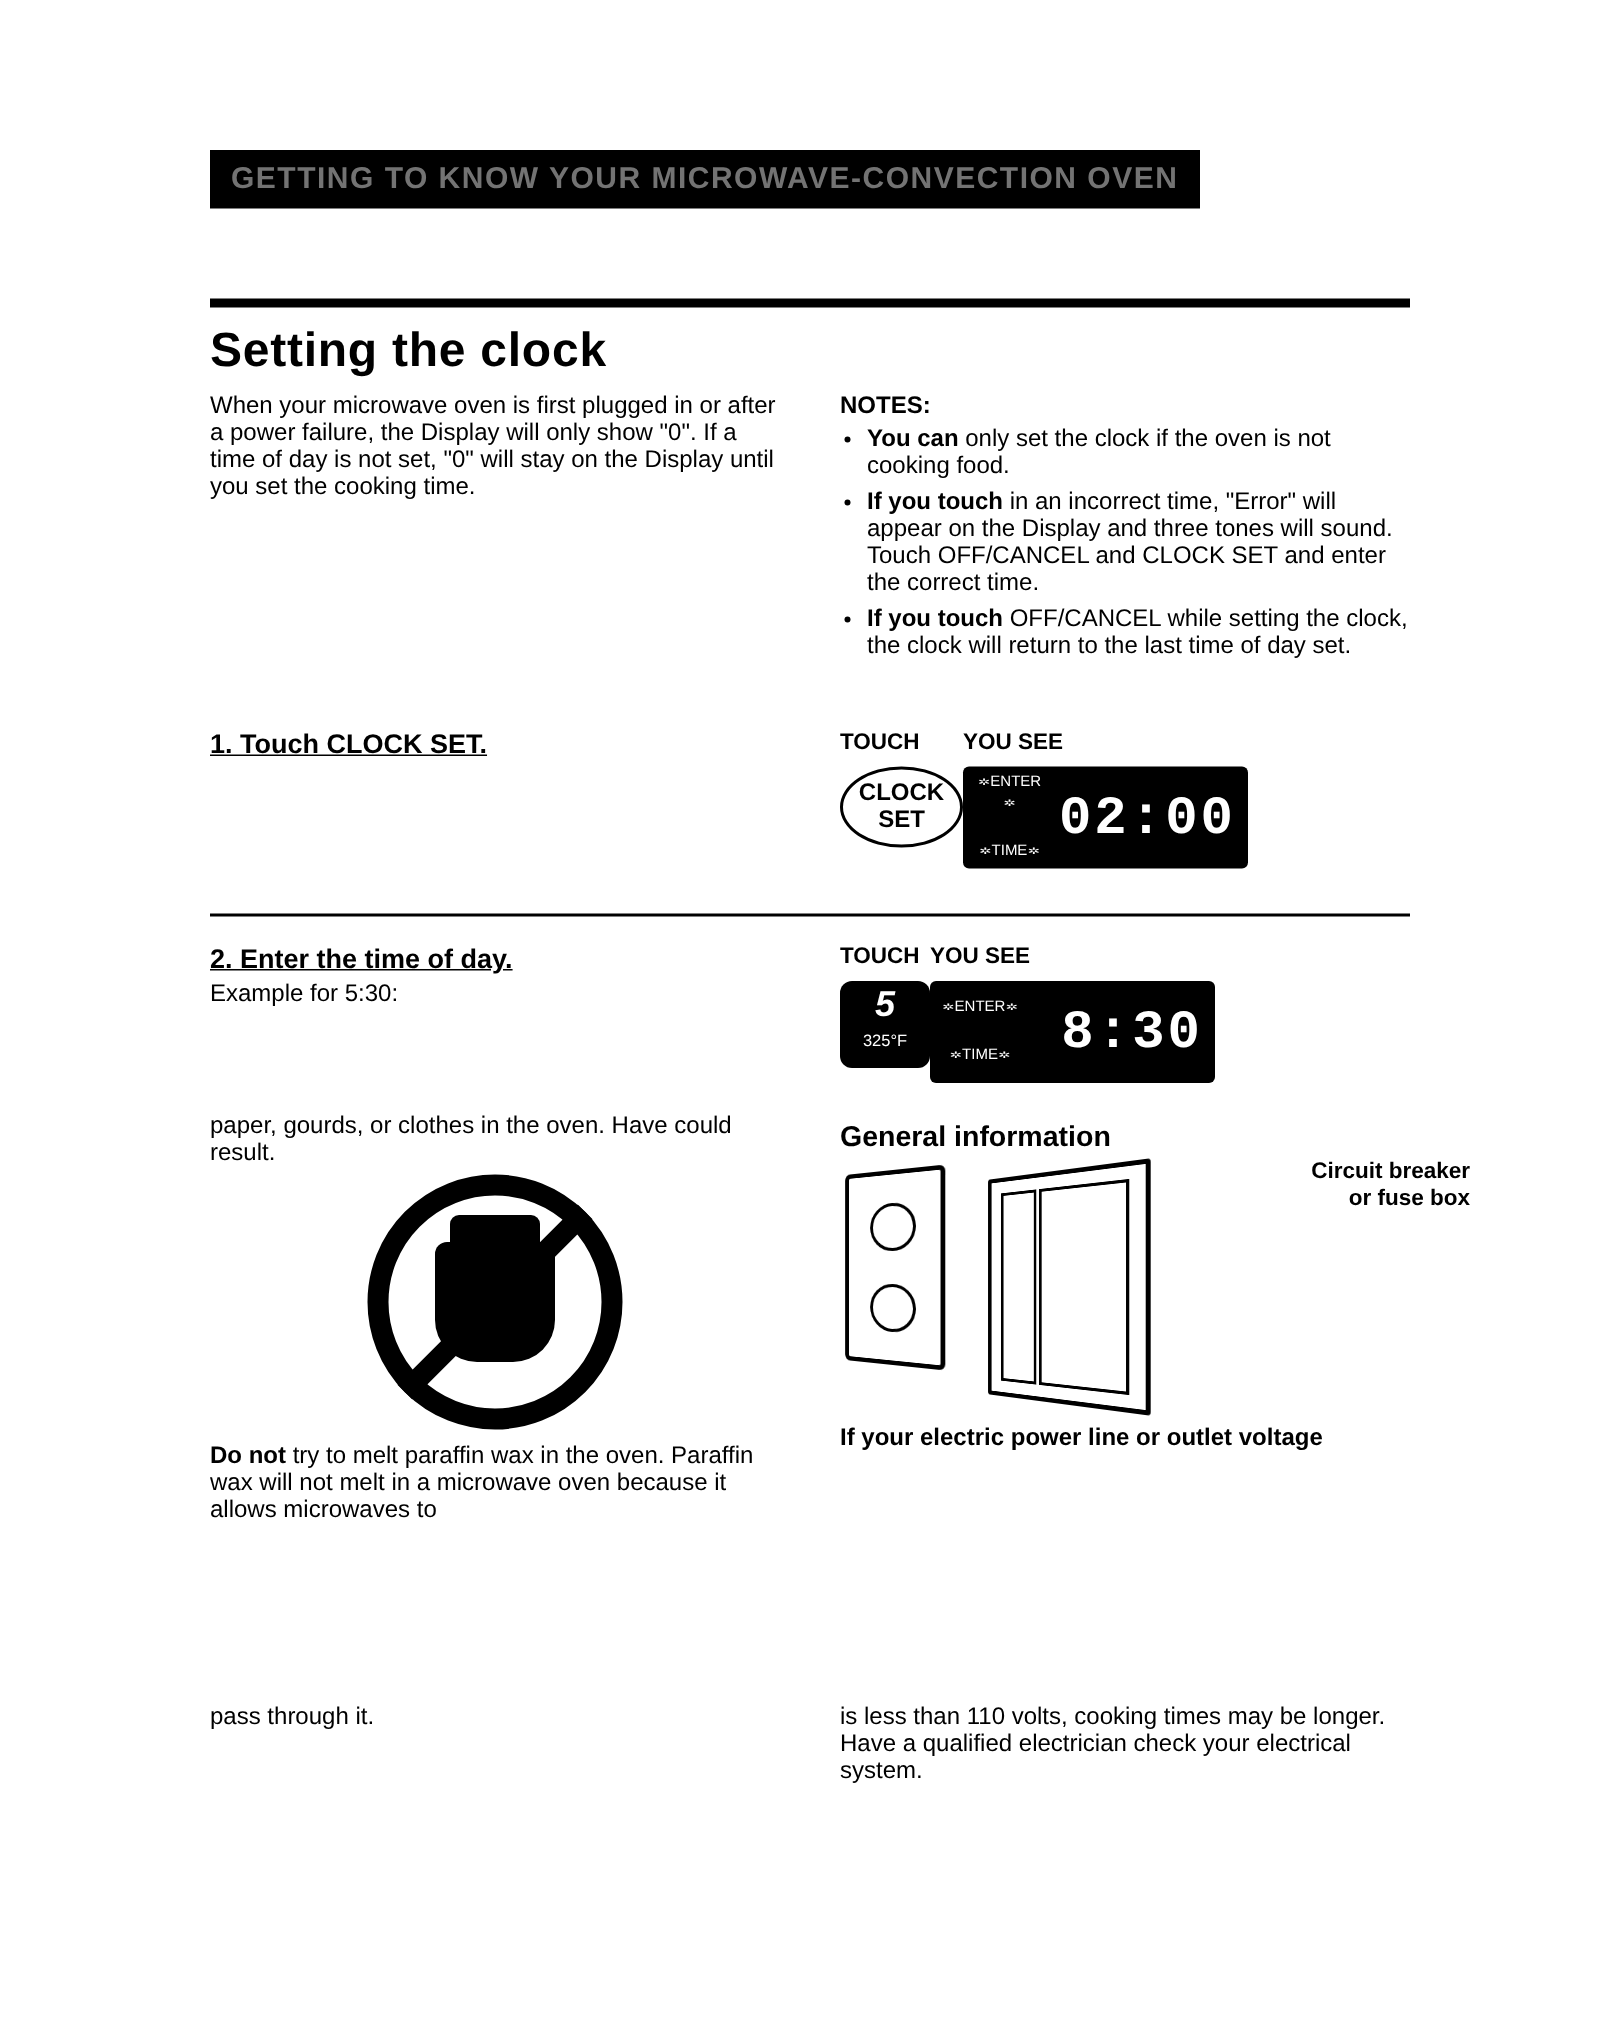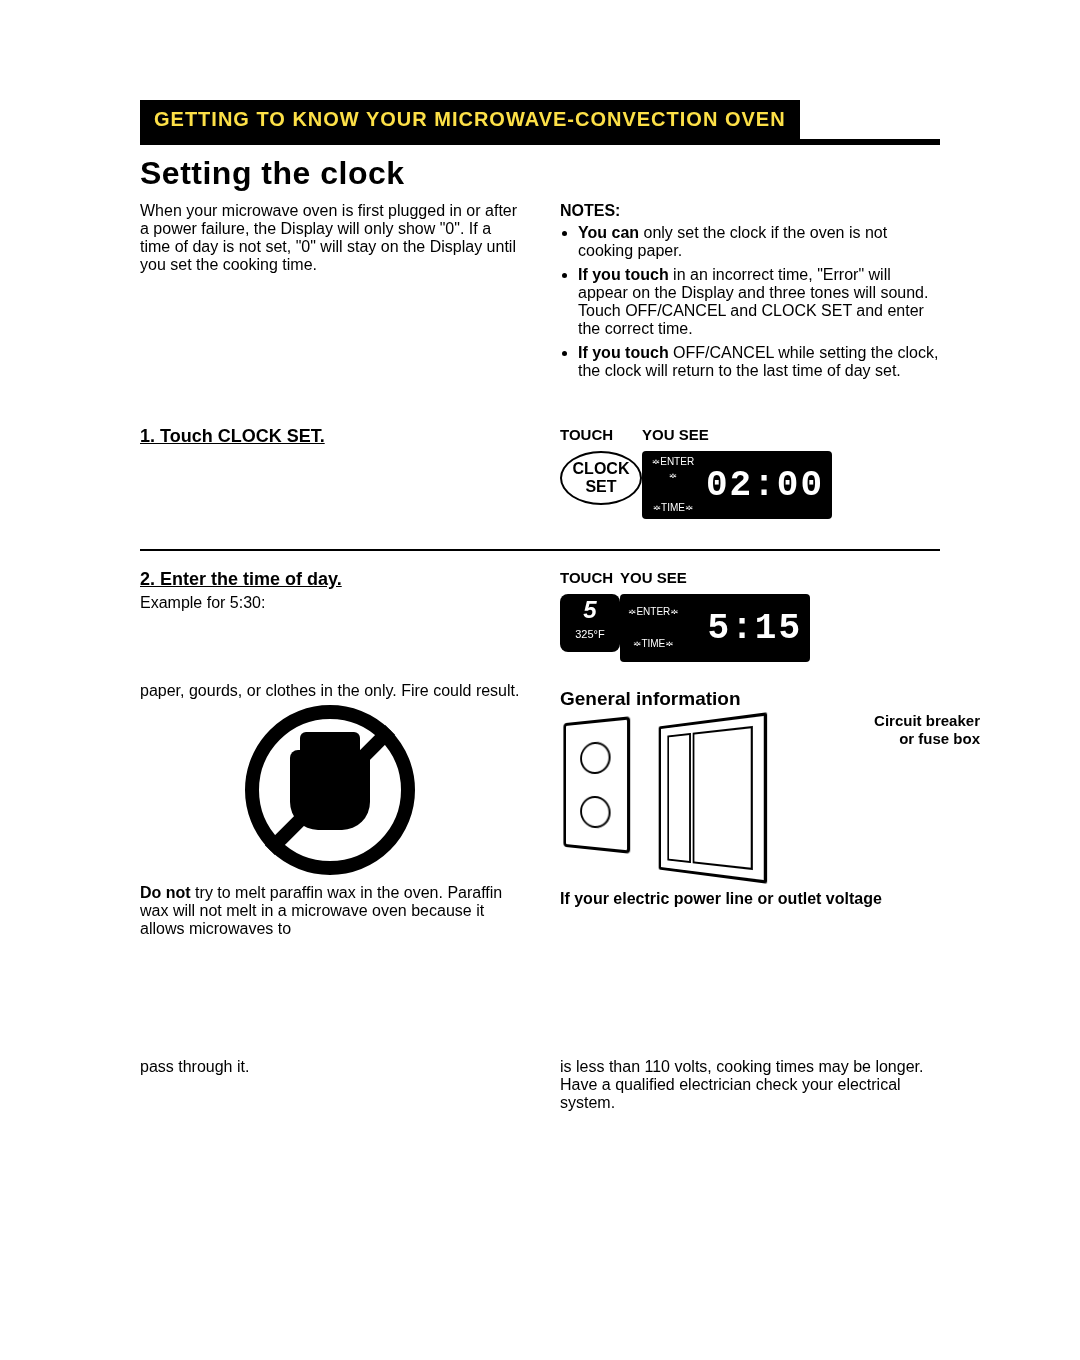--- a/index.html
+++ b/index.html
@@ -9,26 +9,27 @@
     font-family: Arial, Helvetica, sans-serif;
     font-size: 16px;
     color: #000;
     width: 1080px;
   }
   .page {
     padding: 100px 140px 60px 140px;
   }
   .header-bar {
     background: #000;
-    color: #fde047;
+    color: #737373;
     font-weight: bold;
     font-size: 20px;
     letter-spacing: 1px;
     padding: 8px 14px;
     display: inline-block;
+    margin-bottom: 60px;
   }
   .thick-rule {
     border-top: 6px solid #000;
     margin-bottom: 10px;
   }
   .thin-rule {
     border-top: 2px solid #000;
     margin: 30px 0 18px 0;
   }
   h1.section-title {
@@ -265,21 +266,21 @@
 
   <h1 class="section-title">Setting the clock</h1>
 
   <div class="two-col">
     <div class="col">
       <p style="margin:0;">When your microwave oven is first plugged in or after a power failure, the Display will only show "0". If a time of day is not set, "0" will stay on the Display until you set the cooking time.</p>
     </div>
     <div class="col">
       <p class="notes-label">NOTES:</p>
       <ul class="notes">
-        <li><b>You can</b><span> only set the clock if the oven is not cooking paper.</span></li>
+        <li><b>You can</b><span> only set the clock if the oven is not cooking food.</span></li>
         <li><b>If you touch</b><span> in an incorrect time, "Error" will appear on the Display and three tones will sound. Touch OFF/CANCEL and CLOCK SET and enter the correct time.</span></li>
         <li><b>If you touch</b><span> OFF/CANCEL while setting the clock, the clock will return to the last time of day set.</span></li>
       </ul>
     </div>
   </div>
 
   
   <div class="two-col" style="margin-top:40px; align-items:flex-start;">
     <div class="col">
       <p class="step-head">1. Touch CLOCK SET.</p>
@@ -320,30 +321,30 @@
           <div class="small">325°F</div>
         </div>
       </div>
       <div>
         <div class="see-label">YOU SEE</div>
         <div class="display">
           <div class="indicator">
             <div><span class="starburst">✲</span><span>ENTER</span><span class="starburst">✲</span></div>
             <div style="margin-top:18px;"><span class="starburst">✲</span><span>TIME</span><span class="starburst">✲</span></div>
           </div>
-          <div class="digits">5:15</div>
+          <div class="digits">8:30</div>
         </div>
       </div>
     </div>
   </div>
 
   
   <div class="two-col" style="margin-top:20px; align-items:flex-start;">
     <div class="col">
-      <p style="margin:0 0 6px 0;">paper, gourds, or clothes in the only. Fire could result.</p>
+      <p style="margin:0 0 6px 0;">paper, gourds, or clothes in the oven. Have could result.</p>
       <div class="no-paraffin">
         <div class="jar"></div>
         <div class="circle-slash"></div>
       </div>
       <p style="margin:0;"><b>Do not</b><span> try to melt paraffin wax in the oven. Paraffin wax will not melt in a microwave oven because it allows microwaves to</span></p>
     </div>
     <div class="col">
       <div class="subheading">General information</div>
       <div class="circuit-row">
         <div class="circuit-label">Circuit breaker or fuse box</div>

